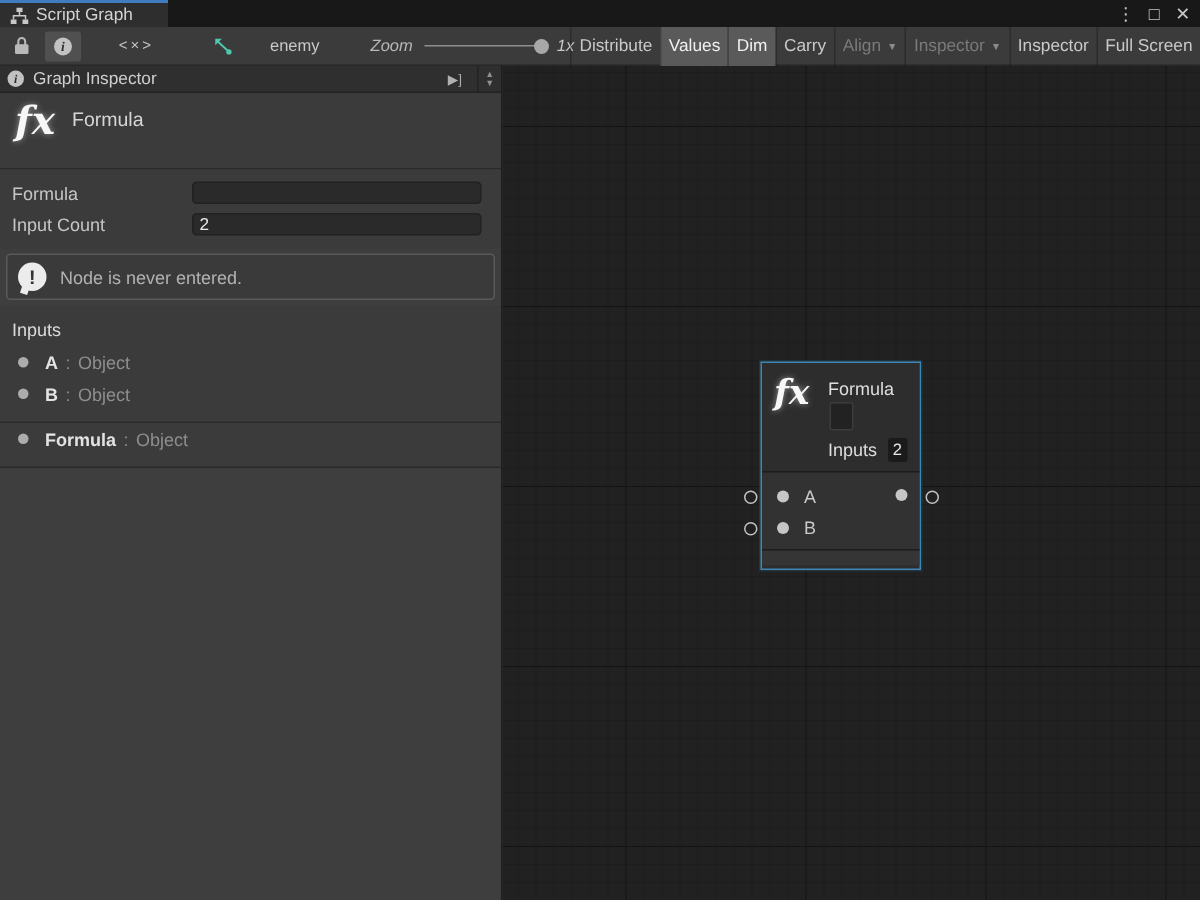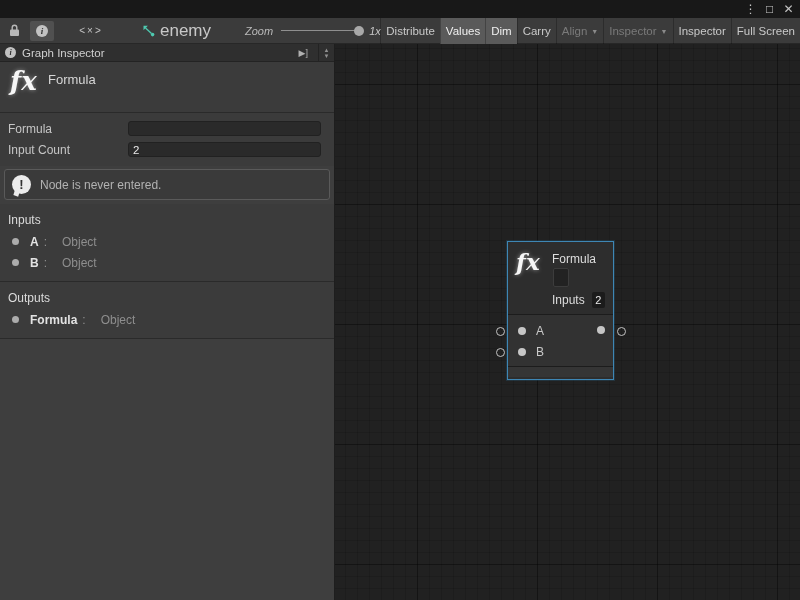--- a/index.html
+++ b/index.html
@@ -18,21 +18,21 @@
   .toolbar { position:absolute; left:0; top:18px; width:800px; height:26px; background:#3B3B3B;
     border-bottom:1px solid #272727; display:flex; align-items:center; }
   .tb-btn { height:20px; display:flex; align-items:center; justify-content:center; border-radius:2px; }
   .lock-btn { width:20px; margin-left:4px; }
   .info-btn { width:24px; margin-left:6px; background:#505050; }
   .code-btn { width:46px; margin-left:14px; color:#C4C4C4; font-size:10px; letter-spacing:2px; }
   .info-circle { width:12px; height:12px; border-radius:50%; background:#C2C2C2; color:#2E2E2E;
     font-size:9px; font-weight:bold; font-family:"Liberation Serif",serif; font-style:italic;
     display:flex; align-items:center; justify-content:center; }
   .breadcrumb { display:flex; align-items:center; gap:5px; margin-left:28px; }
-  .breadcrumb-label { font-size:17px; color:#C8C8C8; }
+  .breadcrumb-label { font-size:11px; color:#C8C8C8;margin-left:20px; }
   .zoom-wrap { display:flex; align-items:center; margin-left:34px;font-style:italic; }
   .zoom-label { font-size:11px; color:#B8B8B8; }
   .zoom-track { position:relative; width:80px; height:1px; background:#8F8F8F; margin-left:8px; }
   .zoom-handle { position:absolute; right:-3px; top:-4.5px; width:10px; height:10px; border-radius:50%; background:#A8A8A8; }
   .zoom-value { font-size:11px; color:#C8C8C8; margin-left:8px; }
   .tb-group { position:absolute; right:0; top:0; height:26px; display:flex; align-items:stretch; }
   .tb-toggle { display:flex; align-items:center; padding:0 5px; font-size:11.5px; color:#C9C9C9;
     border-left:1px solid rgba(0,0,0,0.25); white-space:nowrap; }
   .tb-toggle.active { background:#5A5A5A; color:#F0F0F0; }
   .tb-toggle.disabled { color:#7A7A7A;text-align:center; }
@@ -70,21 +70,21 @@
   .warn-icon::after { content:""; position:absolute; left:2px; bottom:-2px; width:5px; height:5px;
     background:#ECECEC; transform:rotate(18deg); }
   .warn-text { font-size:12px; color:#B2B2B2; margin-left:9px; }
 
   .ports-section { background:#3B3B3B; flex:none; padding-bottom:8px; }
   .sec-heading { font-size:12px; color:#DCDCDC; padding:9px 0 4px 8px; }
   .prow { height:21px; display:flex; align-items:center; }
   .pbullet { width:7px; height:7px; border-radius:50%; background:#ACACAC; margin-left:12px; flex:none; }
   .pname { font-size:12px; font-weight:bold; color:#E3E3E3; margin-left:11px; }
   .pcolon { font-size:12px; color:#8E8E8E; margin-left:5px; }
-  .ptype { font-size:12px; color:#8E8E8E; margin-left:15px; }
+  .ptype { font-size:12px; color:#8E8E8E; margin-left:5px; }
   .panel-filler { flex:1; background:#3E3E3E; }
 
   
   .canvas { position:absolute; left:335px; top:44px; width:465px; height:556px; background-color:#212121;
     background-image:
       linear-gradient(to right, rgba(0,0,0,0.30) 1px, transparent 1px),
       linear-gradient(to bottom, rgba(0,0,0,0.30) 1px, transparent 1px),
       linear-gradient(to right, rgba(0,0,0,0.12) 1px, transparent 1px),
       linear-gradient(to bottom, rgba(0,0,0,0.12) 1px, transparent 1px);
     background-size:120px 120px,120px 120px,12px 12px,12px 12px;
@@ -108,20 +108,31 @@
   .nport-label { font-size:12px; color:#C9C9C9; margin-left:10px; }
   .ndot-right { position:absolute; right:8px; top:6px; width:8px; height:8px; border-radius:50%; background:#C6C6C6; }
   .node-footer { height:11px; background:#353535; border-top:1px solid #1C1C1C; }
 
   .hollow { position:absolute; width:9px; height:9px; border:1.5px solid #C2C2C2; border-radius:50%; }
 </style>
 </head>
 <body>
 
 <div class="tabbar">
+  <div class="tab">
+    <span style="display:flex">
+      <svg width="12" height="11" viewBox="0 0 12 11">
+        <path d="M6 2.5v3M2 8V5.5h8V8" stroke="#C8C8C8" fill="none" stroke-width="1"></path>
+        <rect x="4" y="0" width="4" height="3" fill="#C8C8C8"></rect>
+        <rect x="0" y="8" width="4" height="3" fill="#C8C8C8"></rect>
+        <rect x="8" y="8" width="4" height="3" fill="#C8C8C8"></rect>
+      </svg>
+    </span>
+    <span class="tab-label">Script Graph</span>
+  </div>
   <div class="win-controls">
     <span class="win-btn">⋮</span>
     <span class="win-btn">□</span>
     <span class="win-btn">✕</span>
   </div>
 </div>
 
 <div class="toolbar">
   <div class="tb-btn lock-btn">
     <span style="display:flex">
@@ -232,21 +243,20 @@
       <span class="pbullet"></span>
       <span class="pname">B</span>
       <span class="pcolon">:</span>
       <span class="ptype">Object</span>
     </div>
   </div>
 
   <div class="hdiv"></div>
 
   <div class="ports-section">
-    <div class="sec-heading">Outputs</div>
     <div class="prow">
       <span class="pbullet"></span>
       <span class="pname">Formula</span>
       <span class="pcolon">:</span>
       <span class="ptype">Object</span>
     </div>
   </div>
 
   <div class="hdiv"></div>
   <div class="panel-filler"></div>

